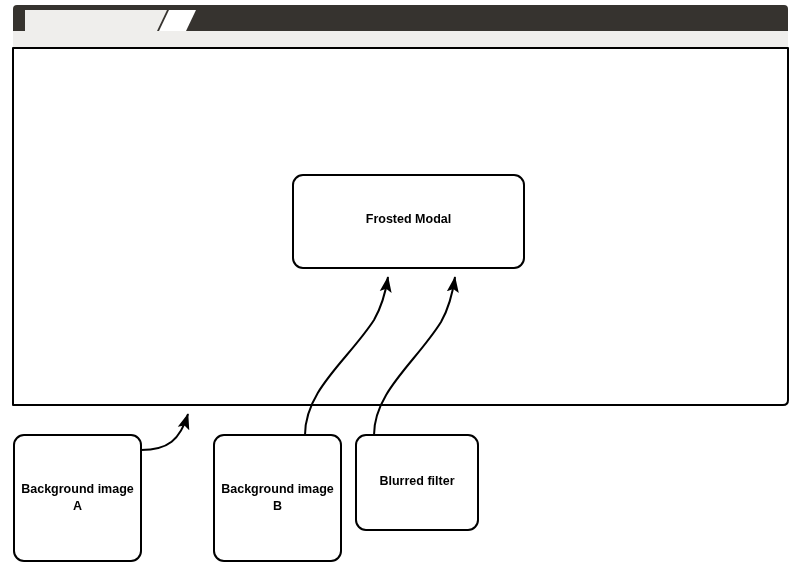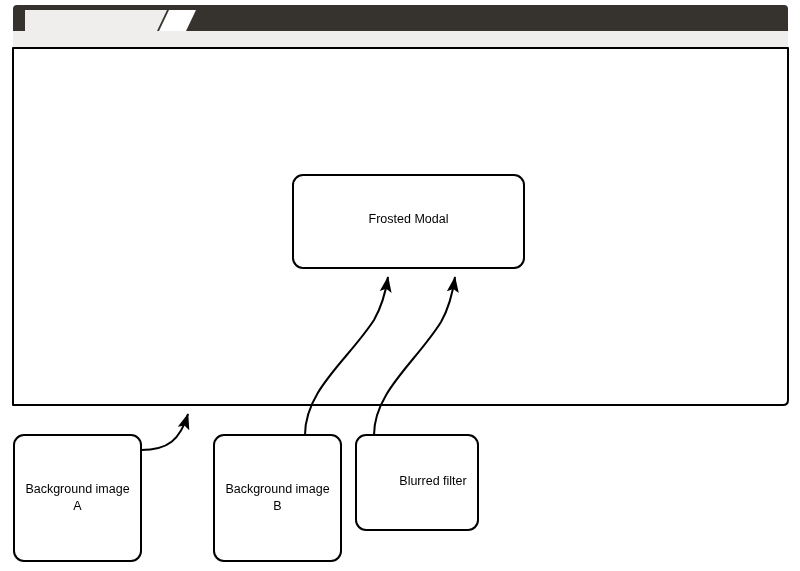--- a/index.html
+++ b/index.html
@@ -28,41 +28,41 @@
   }
   .node-label {
     position: absolute;
     text-align: center;
     color: #000000;
     font-size: 12.5px;
     line-height: 17px;
     font-family: "Liberation Sans", sans-serif;
     white-space: pre-line;
     pointer-events: none;
+    font-weight: bold;
   }
   .label-modal {
     left: 293px;
     top: 211px;
     width: 231px;
   }
   .label-a {
     left: 14px;
     top: 481px;
     width: 127px;
   }
   .label-b {
     left: 214px;
     top: 481px;
     width: 127px;
   }
   .label-c {
     left: 356px;
     top: 473px;
     width: 122px;
-    padding-left: 16px;
   }
 </style>
 </head>
 <body>
 
 <div id="stage">
 
   <svg class="svg-layer" viewBox="0 0 800 571">
     <defs>
       <marker id="arrow" markerWidth="10" markerHeight="10" refX="7.6" refY="3.2" orient="auto" markerUnits="strokeWidth">

